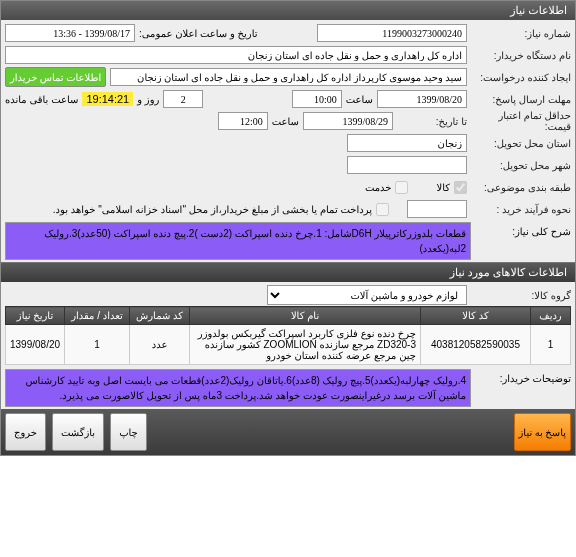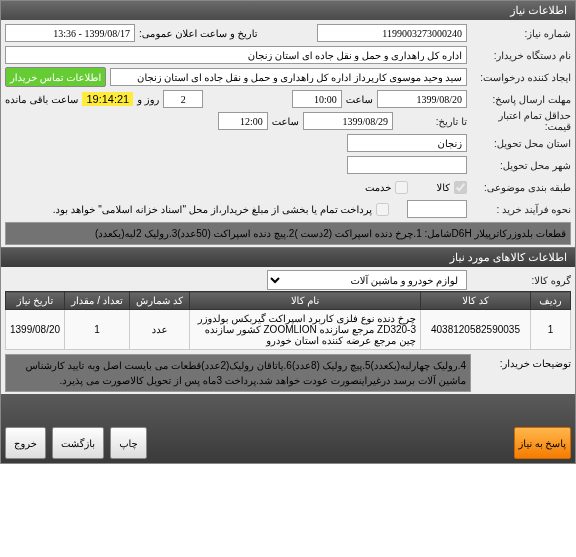--- a/index.html
+++ b/index.html
@@ -18,24 +18,24 @@
 .badge-green { background:#6c3; color:#fff; border-radius:2px; padding:1px 4px; font-size:10px; display:inline-block;}
 .hl-yellow { background:#ffeb3b; padding:1px 4px; }
 .hl-orange { background:#ff9800; color:#000; padding:1px 4px;}
 .small { font-size:10px; }
 .chk { vertical-align:middle; }
 table.data { width:100%; border-collapse:collapse; font-size:10px; }
 table.data th { background: linear-gradient(#666,#444); color:#fff; padding:3px 4px; border:1px solid #333; font-weight:normal;}
 table.data td { background:#f9f9f9; padding:3px 4px; border:1px solid #ccc; text-align:right;}
 table.data td.c { text-align:center;}
 .footer { background: linear-gradient(#5a5a5a,#3a3a3a); padding:4px; display:flex; gap:6px; align-items:center;}
-.footer .btn { height:32px;margin-top:29px;}
+.footer .btn { height:38px;}
 .desc-row { display:flex; }
 .desc-row .lbl { width:100px; min-width:100px; font-size:10px; padding-top:4px;}
-.desc-row .txt { flex:1; background:#737373; border:1px solid #999; padding:3px 4px; font-size:10px; line-height:1.5;}
+.desc-row .txt { flex:1; background:#8b5cf6; border:1px solid #999; padding:3px 4px; font-size:10px; line-height:1.5;}
 select.inp { height:20px; }
 </style>
 </head>
 <body>
 
 <div class="window">
   <div class="titlebar">اطلاعات نیاز</div>
 
   <div class="form-area">
     <div class="row">
@@ -98,20 +98,21 @@
 
     <div class="row">
       <div class="lbl">نحوه فرآیند خرید :</div>
       <input class="inp" style="width: 60px;" readonly="" value="">
       <span style="width:10px"></span>
       <input type="checkbox" class="chk" disabled="" style="">
       <span class="small">پرداخت تمام یا بخشی از مبلغ خریدار،از محل "اسناد خزانه اسلامی" خواهد بود.</span>
     </div>
 
     <div class="desc-row" style="margin-top:2px">
+      <div class="lbl">شرح کلی نیاز:</div>
       <div class="txt">قطعات بلدوزرکاترپیلار D6Hشامل: 1.چرخ دنده اسپراکت (2دست )2.پیچ دنده اسپراکت (50عدد)3.رولیک 2لبه(یکعدد)</div>
     </div>
   </div>
 
   <div class="section-head">اطلاعات کالاهای مورد نیاز</div>
 
   <div class="form-area">
     <div class="row">
       <div class="lbl">گروه کالا:</div>
       <select class="inp" style="width:200px">

